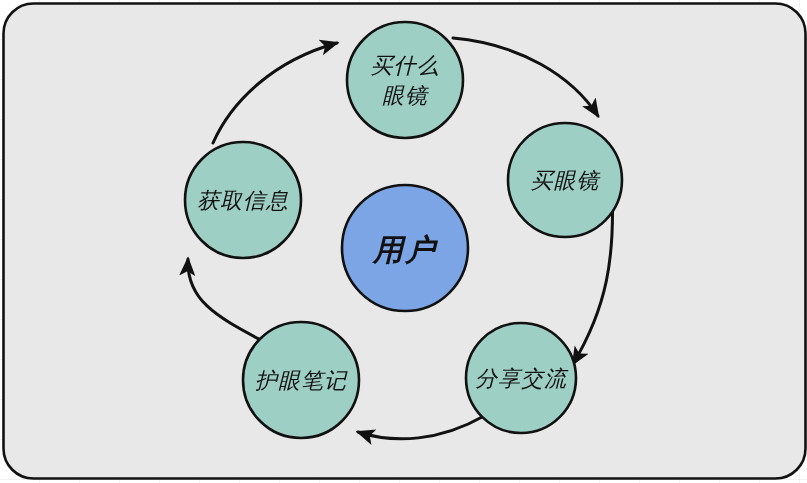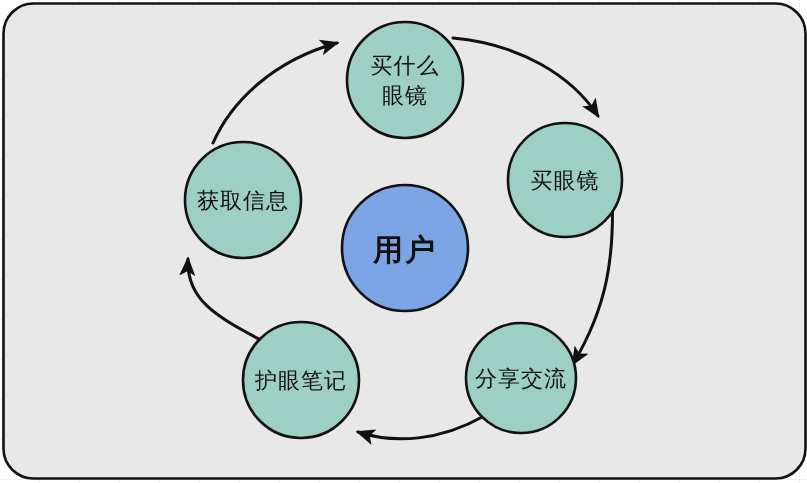--- a/index.html
+++ b/index.html
@@ -45,21 +45,21 @@
   }
   .label-outer {
     font-size: 22px;
     font-weight: 400;
     letter-spacing: 1px;
   }
 </style>
 </head>
 <body>
 
-<div id="canvas" style="background-color: rgb(255, 255, 255);">
+<div id="canvas" style="background-color: rgb(255, 255, 255); font-style: italic;">
   <svg id="diagram" viewBox="0 0 807 483">
     <defs>
       <marker id="arrowhead" markerWidth="7" markerHeight="7" refX="5.6" refY="3.1" orient="auto" markerUnits="strokeWidth">
         <path d="M 0 0.4 L 6.4 3.1 L 0 5.8 L 1.5 3.1 Z" fill="#111111"></path>
       </marker>
     </defs>
 
     <rect x="3.5" y="3.5" width="802" height="475" rx="30" ry="30" fill="#E8E8E8" stroke="#121212" stroke-width="2.6"></rect>
 
     <g fill="none" stroke="#111111" stroke-width="3" stroke-linecap="round">

